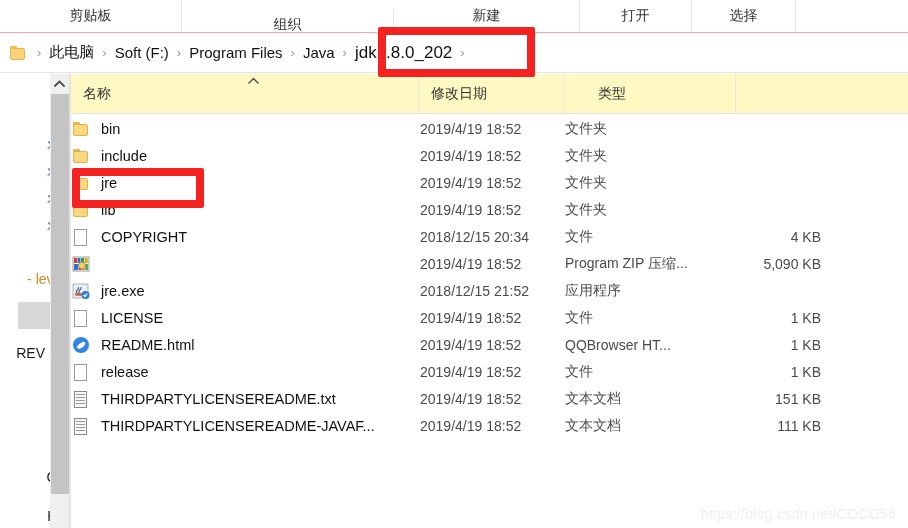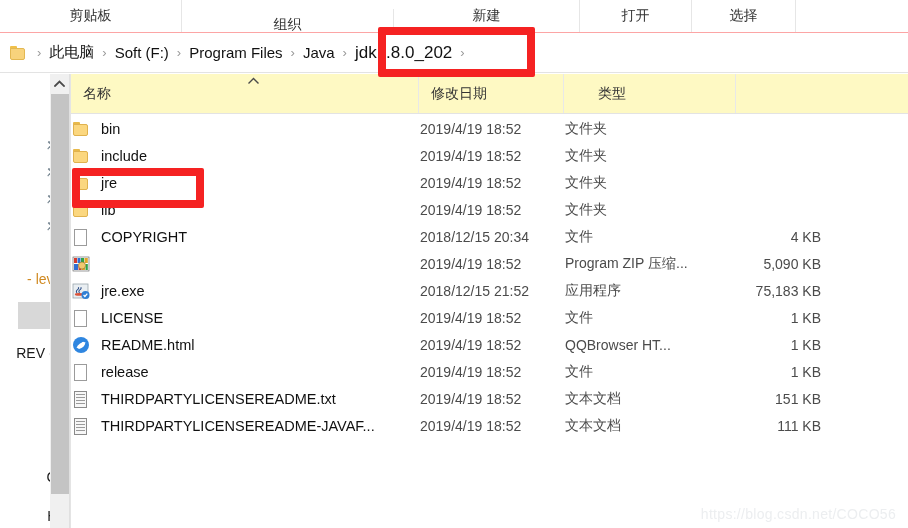--- a/index.html
+++ b/index.html
@@ -546,21 +546,20 @@
         <path d="M6 12 q-1.5-2 0.6-3.4 q1.6-1.1 0.7-2.4" stroke="#2a4c86" stroke-width="1.1" fill="none"></path>
         <path d="M8.5 12 q-1.5-2 0.6-3.4 q1.6-1.1 0.7-2.4" stroke="#2a4c86" stroke-width="1.1" fill="none"></path>
         <ellipse cx="8" cy="13.4" rx="4.2" ry="1.3" fill="#d9533b"></ellipse>
         <circle cx="14.5" cy="14" r="4" fill="#2f7fd4"></circle>
         <path d="M12.6 14 l1.3 1.4 l2.4 -2.8" stroke="#ffffff" stroke-width="1.3" fill="none"></path>
       </svg>
     </span>
     <span class="cell-name">jre.exe</span>
     <span class="cell-date">2018/12/15 21:52</span>
     <span class="cell-type">应用程序</span>
-    <span class="cell-size">75,183 KB</span>
   </div>
 
   <div class="file-row">
     <span class="row-icon ic-blankfile"></span>
     <span class="cell-name">LICENSE</span>
     <span class="cell-date">2019/4/19 18:52</span>
     <span class="cell-type">文件</span>
     <span class="cell-size">1 KB</span>
   </div>
 

